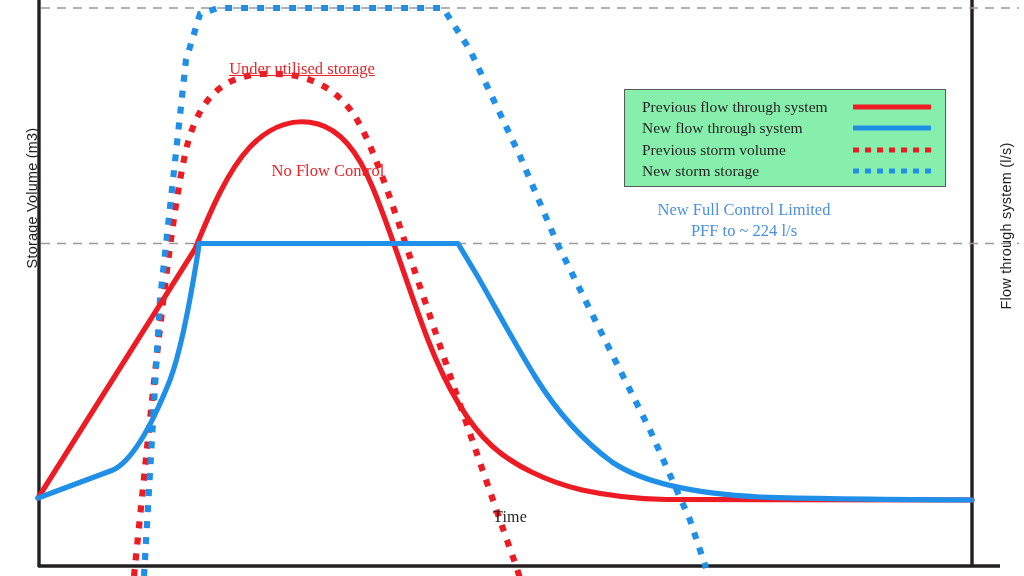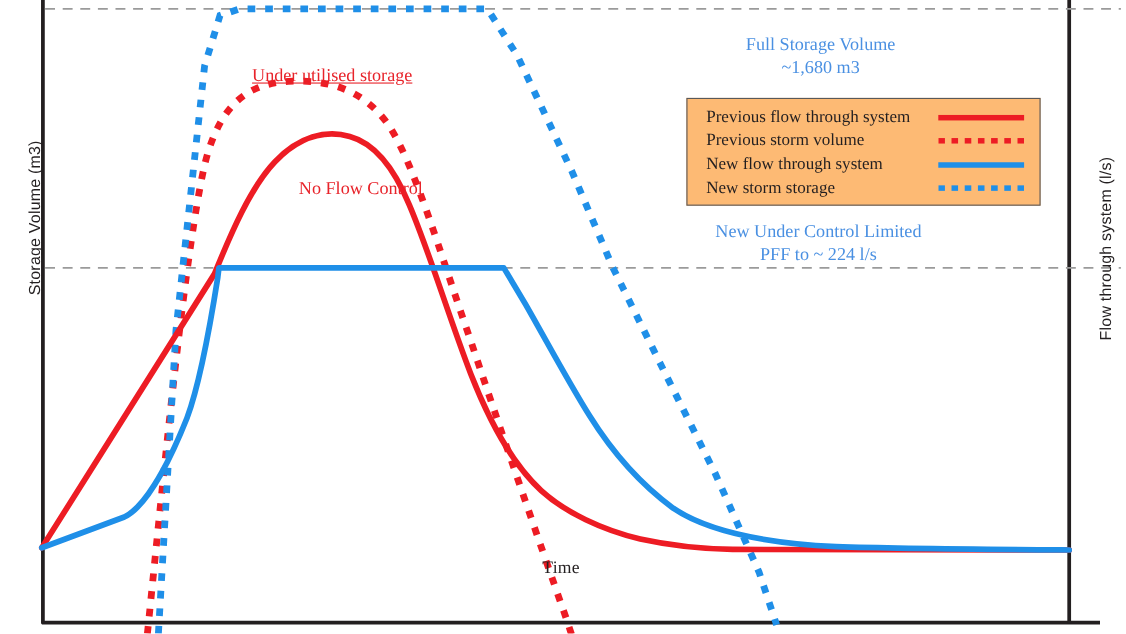--- a/index.html
+++ b/index.html
@@ -76,21 +76,21 @@
   #annot-flow-control { left: 594px; top: 199px; width: 300px; }
   #annot-under-utilised { left: 182px; top: 58px; width: 240px; text-decoration: underline; }
   #annot-no-flow-control { left: 208px; top: 160px; width: 240px; }
   .legend-box {
     position: absolute;
     left: 624px;
     top: 89px;
     width: 322px;
     height: 98px;
     border: 1.6px solid #58595b;
-    background: #fdba74;
+    background: #86efac;
     box-sizing: border-box;
     padding: 6px 0 0 0;
   }
   .legend-row {
     display: flex;
     align-items: center;
     height: 21.5px;
     padding: 0 14px 0 17px;
   }
   .legend-label {
@@ -181,54 +181,50 @@
              C 646 485 700 494 760 497
              C 820 499 900 499.5 972 500"></path>
   </svg>
 
   <div class="axis-title" id="ylabel-left">Storage Volume (m3)</div>
 
   <div class="axis-title" id="ylabel-right">Flow through system (l/s)</div>
 
   <div class="axis-title" id="xlabel">Time</div>
 
-  <div class="annot annot-blue" id="annot-full-storage">
-    <div>Full Storage Volume</div>
-    <div>~1,680 m3</div>
-  </div>
 
   <div class="annot annot-blue" id="annot-flow-control">
-    <div>New Under Control Limited</div>
+    <div>New Full Control Limited</div>
     <div>PFF to ~ 224 l/s</div>
   </div>
 
   <div class="annot annot-red" id="annot-under-utilised">Under utilised storage</div>
 
   <div class="annot annot-red" id="annot-no-flow-control">No Flow Control</div>
 
   <div class="legend-box">
     <div class="legend-row">
       <span class="legend-label">Previous flow through system</span>
       <span class="legend-sample">
         <i class="sample-solid-red"></i>
       </span>
     </div>
     <div class="legend-row">
+      <span class="legend-label">New flow through system</span>
+      <span class="legend-sample">
+        <i class="sample-solid-blue"></i>
+      </span>
+    </div>
+    <div class="legend-row">
       <span class="legend-label">Previous storm volume</span>
       <span class="legend-sample">
         <i class="sample-dot-red"></i>
       </span>
     </div>
     <div class="legend-row">
-      <span class="legend-label">New flow through system</span>
-      <span class="legend-sample">
-        <i class="sample-solid-blue"></i>
-      </span>
-    </div>
-    <div class="legend-row">
       <span class="legend-label">New storm storage</span>
       <span class="legend-sample">
         <i class="sample-dot-blue"></i>
       </span>
     </div>
   </div>
 
 </div>
 
 </body></html>

